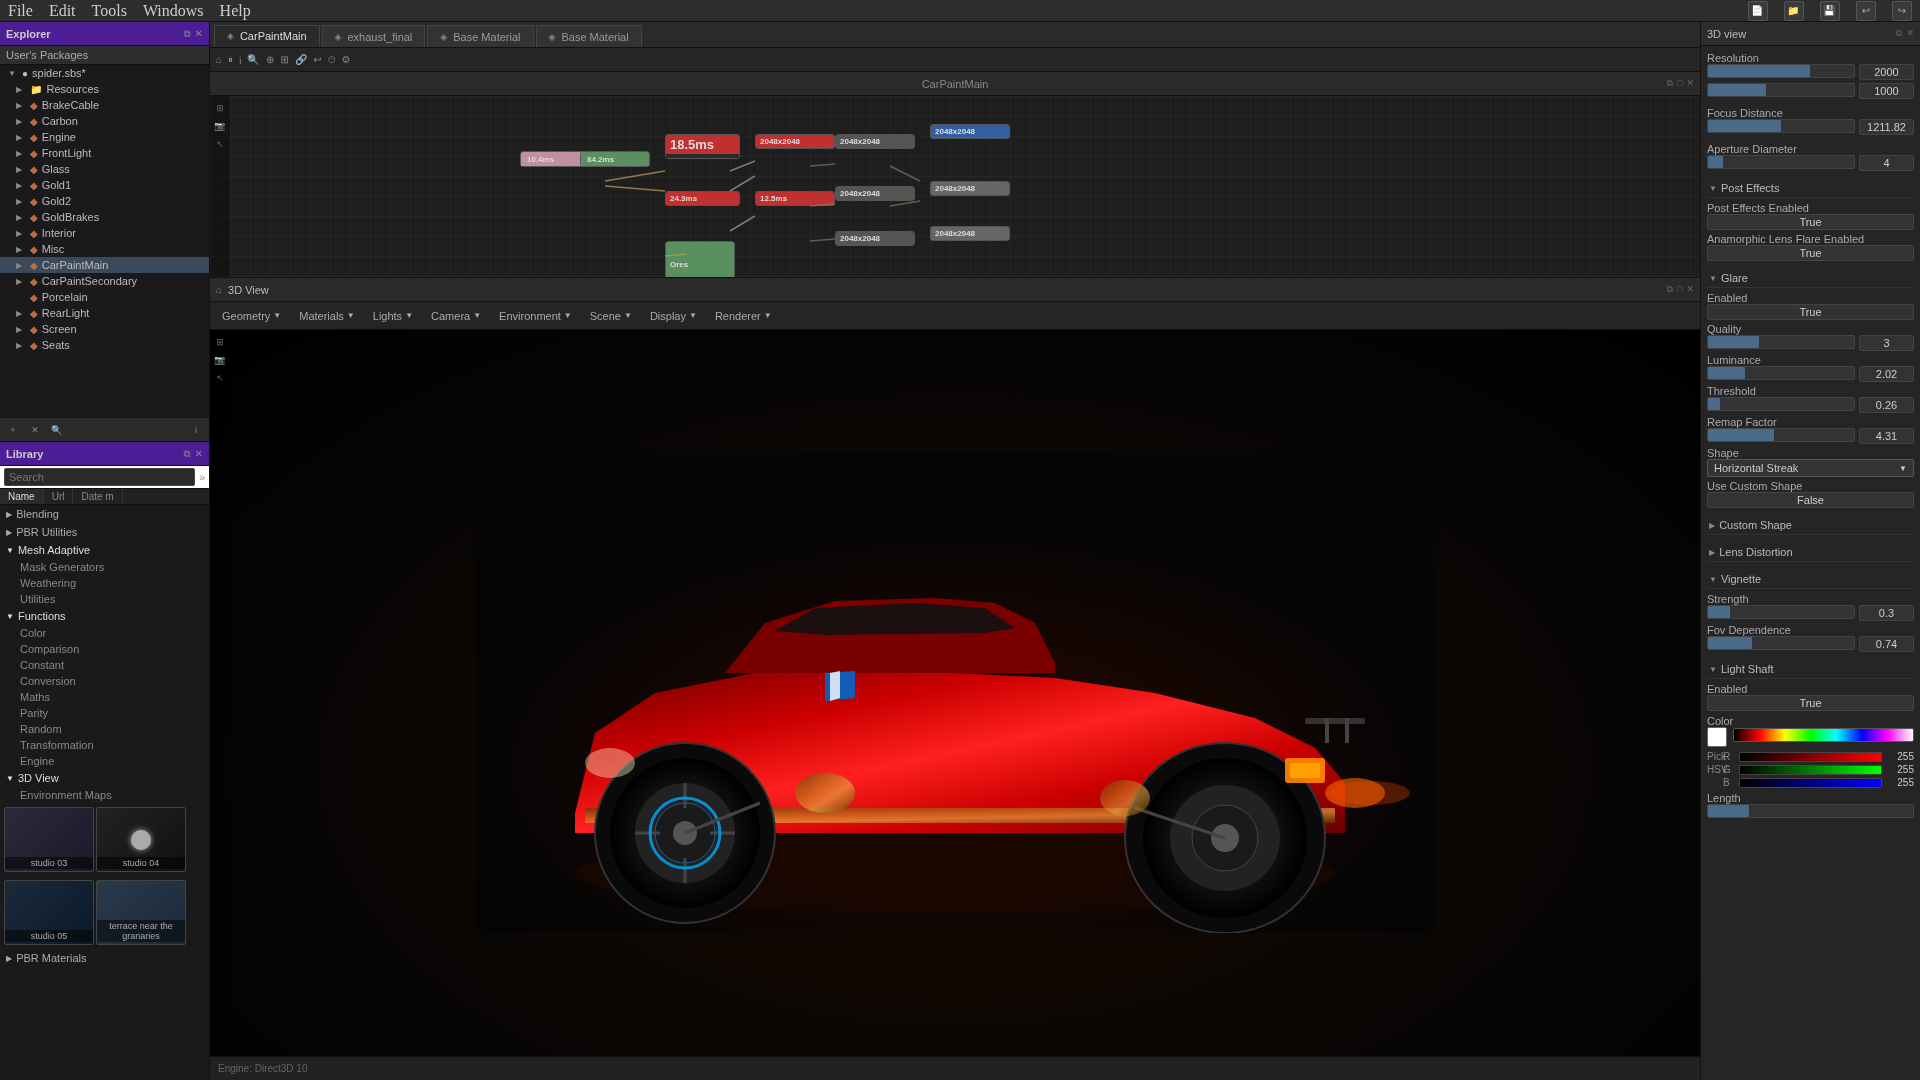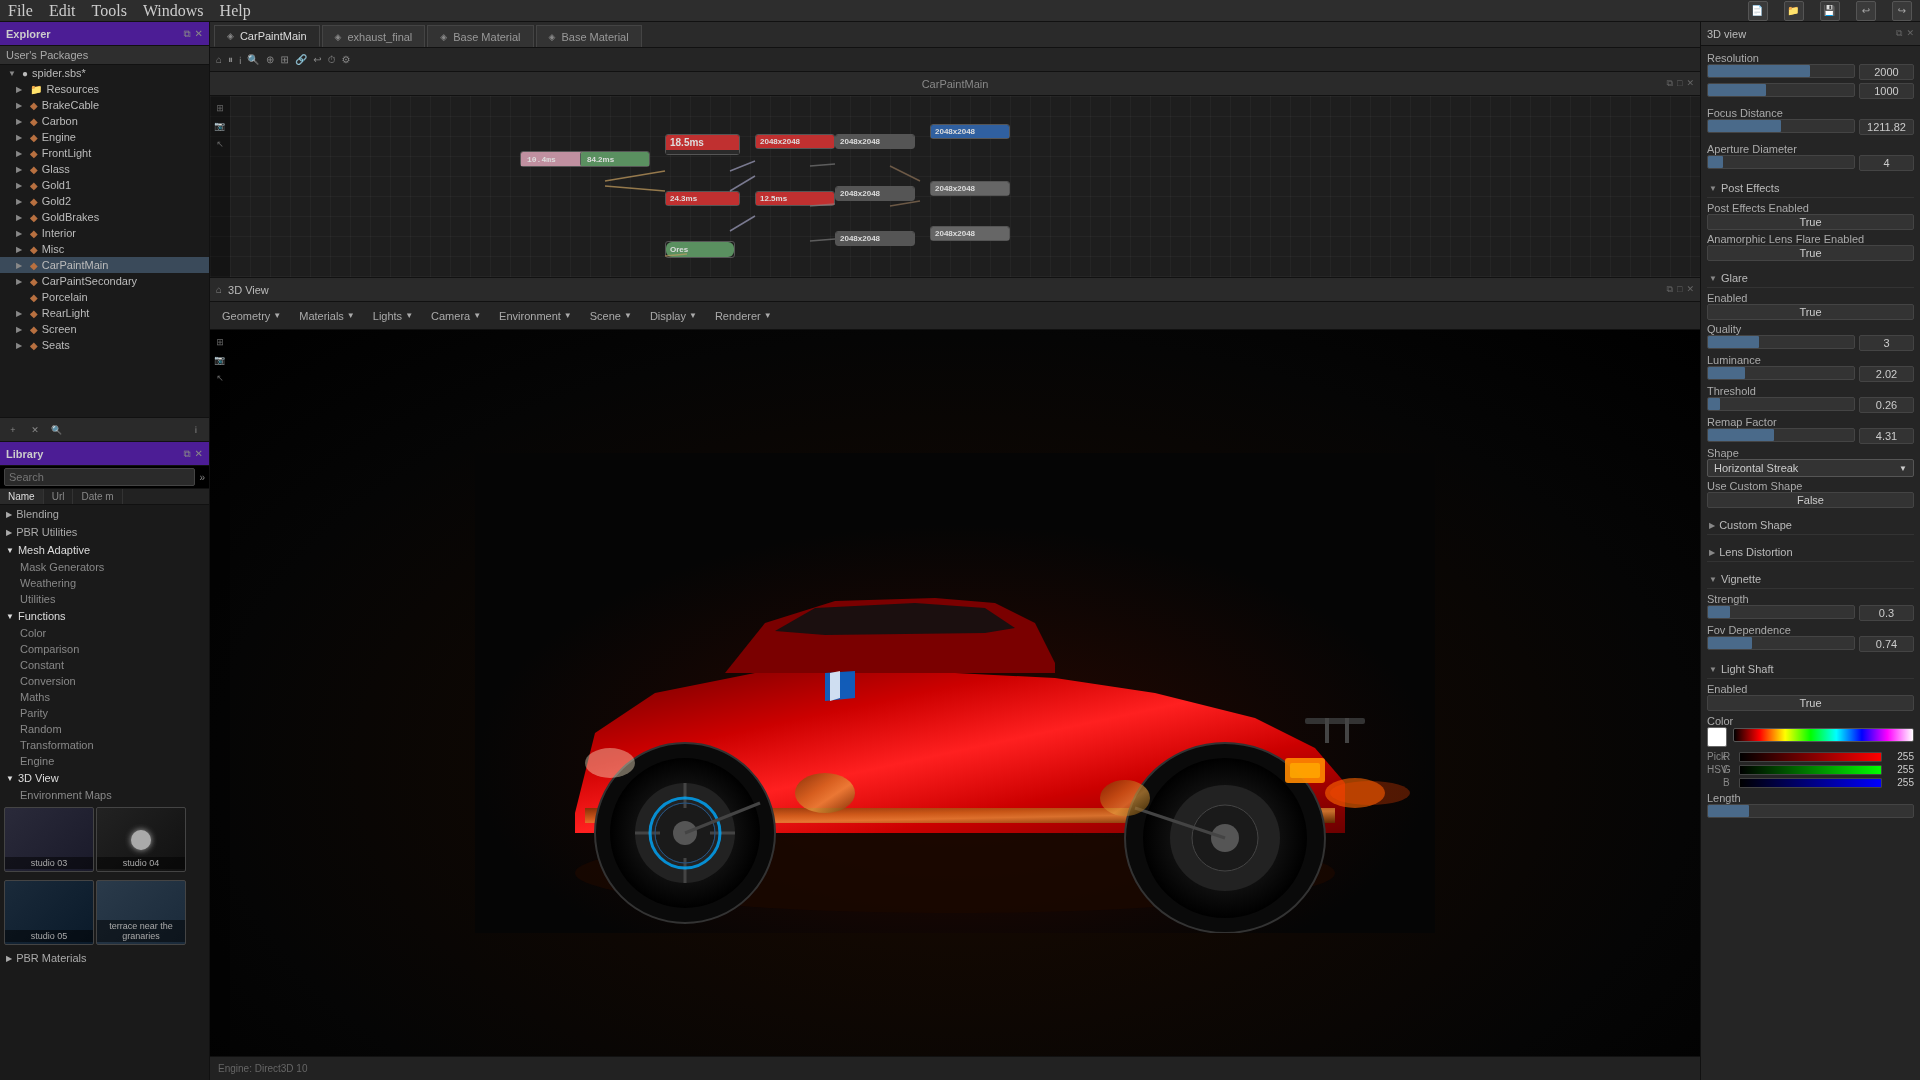--- a/index.html
+++ b/index.html
@@ -446,21 +446,21 @@
 
     .library-content {
       flex: 1;
       overflow-y: auto;
       overflow-x: hidden;
     }
 
     .lib-search-bar {
       display: flex;
       align-items: center;
-      background: #000000;
+      background: #ffffff;
       border-bottom: 1px solid #111;
       padding: 2px 4px;
       gap: 4px;
     }
     .lib-search-input {
       flex: 1;
       background: #2a2a2a;
       border: 1px solid #444;
       border-radius: 2px;
       padding: 2px 4px;
@@ -850,32 +850,32 @@
           <line x1="600" y1="70" x2="625" y2="68" stroke="#888" stroke-width="1.5" opacity="0.6"></line>
           <line x1="600" y1="110" x2="625" y2="108" stroke="#888" stroke-width="1.5" opacity="0.6"></line>
           <line x1="600" y1="145" x2="625" y2="143" stroke="#888" stroke-width="1.5" opacity="0.6"></line>
           <line x1="680" y1="70" x2="710" y2="85" stroke="#a08060" stroke-width="1.5" opacity="0.6"></line>
           <line x1="680" y1="110" x2="710" y2="105" stroke="#a08060" stroke-width="1.5" opacity="0.6"></line>
           <line x1="455" y1="160" x2="477" y2="158" stroke="#c8a060" stroke-width="1.5" opacity="0.6"></line>
         </svg>
 
         <div class="node" style="left:310px;top:55px;width:70px;">
           <div class="node-header" style="background:#c090a0;">
-            <span style="font-size:8px;font-family:Liberation Mono, monospace;">10.4ms</span>
+            <span style="font-size:8px;">10.4ms</span>
           </div>
         </div>
 
         <div class="node" style="left:370px;top:55px;width:70px;">
           <div class="node-header" style="background:#5a9060;">
             <span style="font-size:8px;">84.2ms</span>
           </div>
         </div>
 
         <div class="node" style="left:455px;top:38px;width:75px;">
-          <div class="node-header" style="background:#c03030;font-size:10px;padding:2px 4px;">18.5ms</div>
+          <div class="node-header" style="background:#c03030;font-size:13px;padding:2px 4px;">18.5ms</div>
           <div class="node-body" style="font-size:7px;color:#aaa;padding:2px;"></div>
         </div>
 
         <div class="node" style="left:455px;top:95px;width:75px;">
           <div class="node-header" style="background:#c03030;font-size:8px;padding:2px 4px;">24.3ms</div>
         </div>
 
         <div class="node" style="left:545px;top:38px;width:80px;">
           <div class="node-header" style="background:#c03030;font-size:8px;padding:2px 4px;">2048x2048</div>
         </div>
@@ -902,21 +902,21 @@
 
         <div class="node" style="left:720px;top:85px;width:80px;">
           <div class="node-header" style="background:#666;font-size:8px;padding:2px 4px;">2048x2048</div>
         </div>
 
         <div class="node" style="left:720px;top:130px;width:80px;">
           <div class="node-header" style="background:#666;font-size:8px;padding:2px 4px;">2048x2048</div>
         </div>
 
         <div class="node" style="left:455px;top:145px;width:70px;">
-          <div class="node-header" style="background:#5a9060;font-size:8px;padding:3px 4px;border-radius:6px;">Ores</div>
+          <div class="node-header" style="background:#5a9060;font-size:8px;padding:18px 4px;">Ores</div>
         </div>
 
         <div class="node" style="left:477px;top:184px;width:80px;">
           <div class="node-header" style="background:#c03030;font-size:8px;padding:2px 4px;">2048x205E</div>
         </div>
 
         <div class="view-side-icons">
           <div class="side-icon">⊞</div>
           <div class="side-icon">📷</div>
           <div class="side-icon">↖</div>

